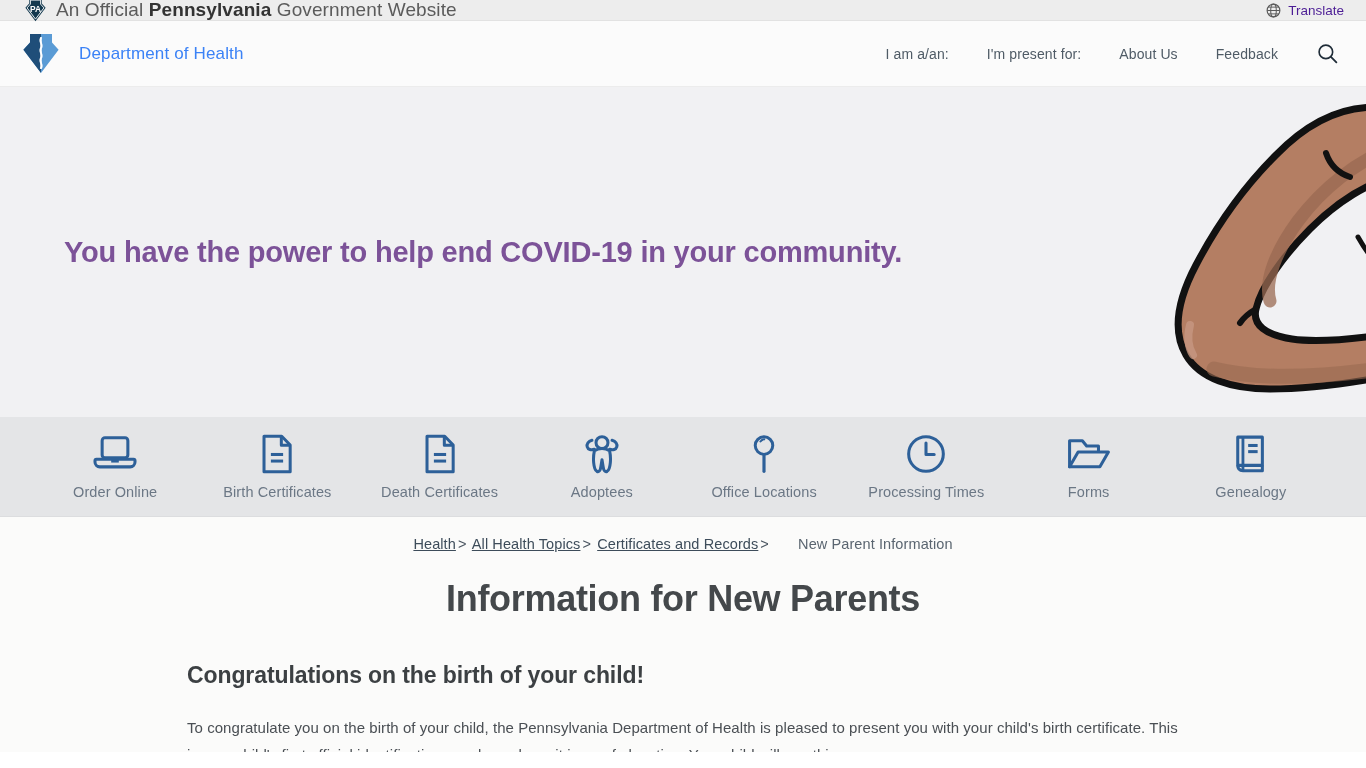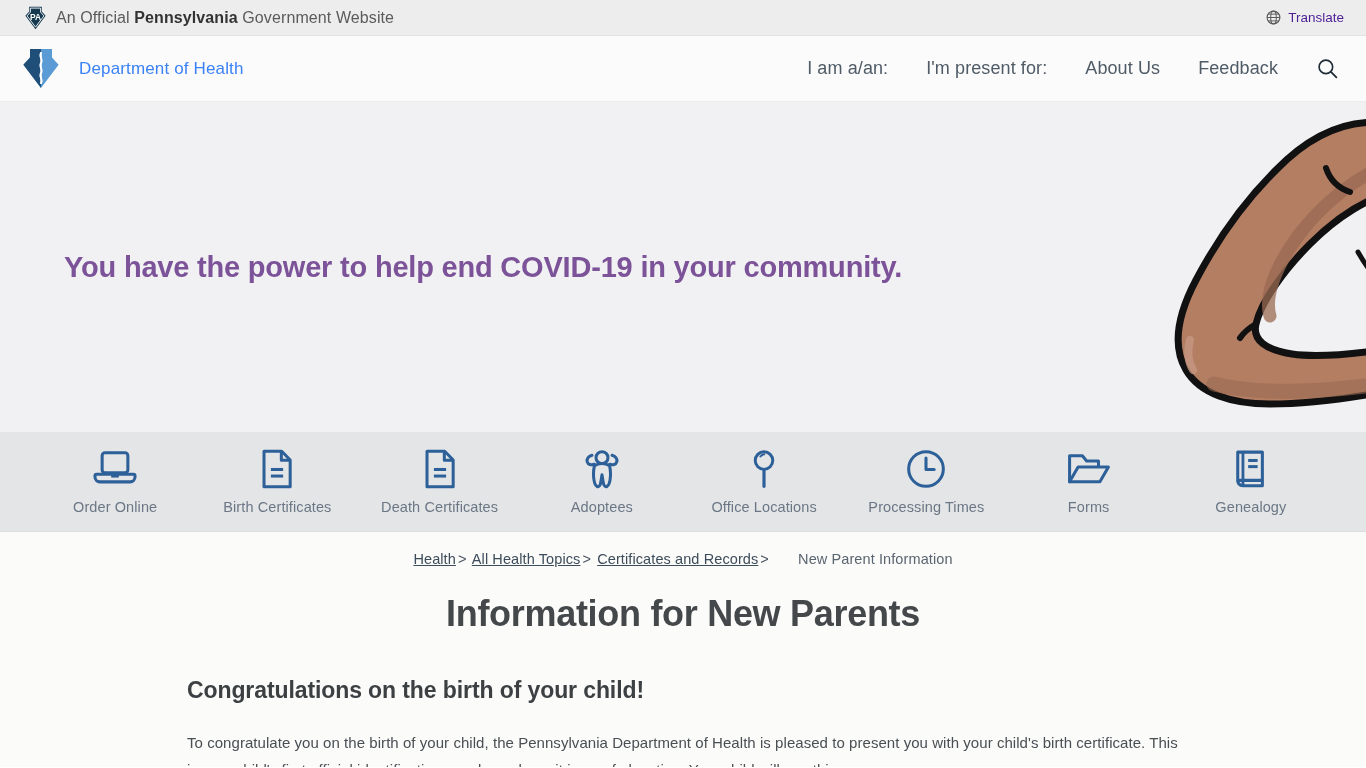--- a/index.html
+++ b/index.html
@@ -7,42 +7,42 @@
   html, body {
     width: 1366px;
     height: 768px;
     overflow: hidden;
     background: #ffffff;
     font-family: "Liberation Sans", sans-serif;
   }
 
   
   .gov-banner {
-    height: 36px;
+    height: 21px;
     background: #ededed;
     border-bottom: 1px solid #e2e2e2;
     display: flex;
     align-items: center;
     padding: 0 22px 0 24px;
   }
   .gov-banner-left {
     display: flex;
     align-items: center;
     gap: 9px;
     flex: 1;
   }
   .keystone-pa {
     width: 23px;
     height: 24px;
     position: relative;
     flex: 0 0 auto;
   }
   .keystone-pa svg { display: block; }
   .gov-banner-text {
-    font-size: 16px;
+    font-size: 19px;
     color: #5b5b5b;
     letter-spacing: .1px;
     white-space: nowrap;
   }
   .gov-banner-text b { color: #333; font-weight: 700; }
   .translate-link {
     display: flex;
     align-items: center;
     gap: 7px;
     font-size: 13.5px;
@@ -73,21 +73,21 @@
     letter-spacing: .15px;
     white-space: nowrap;
   }
   .main-nav {
     margin-left: auto;
     display: flex;
     align-items: center;
     gap: 0;
   }
   .nav-link {
-    font-size: 18px;
+    font-size: 14px;
     color: #4f5b66;
     padding: 0 19px;
     white-space: nowrap;
     cursor: pointer;
     letter-spacing: .1px;
   }
   .search-btn {
     padding: 0 6px 0 20px;
     display: flex;
     align-items: center;

